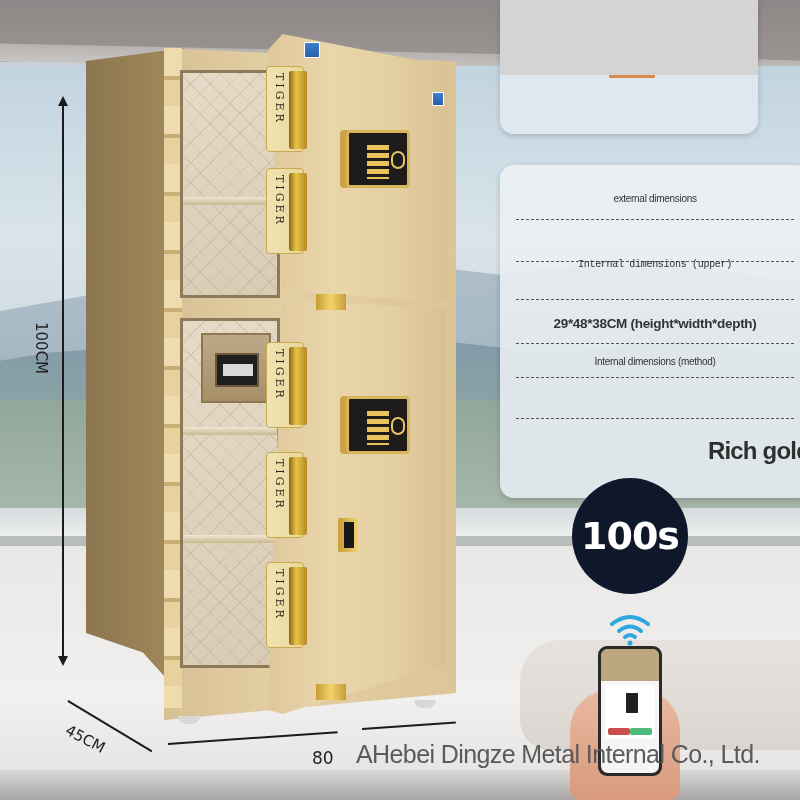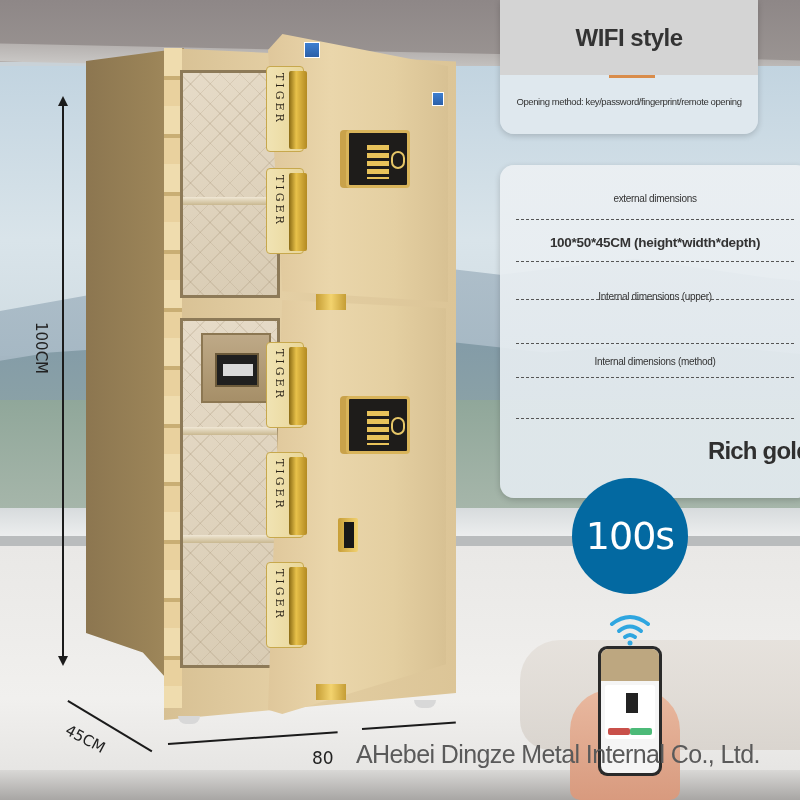--- a/index.html
+++ b/index.html
@@ -64,21 +64,21 @@
   .accent-bar { position: absolute; left: 109px; top: 75px; width: 46px; height: 3px; background: #d98c4a; }
   .wifi-desc { position: absolute; left: 0; right: 0; top: 96px; text-align: center; font-size: 9.5px; color: #333; letter-spacing: -0.4px; font-family: "Liberation Sans", sans-serif; }
 
   .card-dims { left: 500px; top: 165px; width: 310px; height: 333px; }
   .dims-row { position: absolute; left: 16px; right: 16px; text-align: center; color: #333; font-family: "Liberation Sans", sans-serif; }
   .dims-label { font-size: 10px; letter-spacing: -0.3px; }
   .dims-value { font-size: 13.5px; font-weight: bold; letter-spacing: -0.3px; }
   .dashed { position: absolute; left: 16px; right: 16px; border-top: 1px dashed #555; }
   .rich-gold { position: absolute; left: 0; right: 0; top: 272px; text-align: right; font-size: 24px; font-weight: bold; color: #2f2f2f; letter-spacing: -0.8px; }
 
-  .badge-100s { position: absolute; left: 572px; top: 478px; width: 116px; height: 116px; border-radius: 50%; background: #0369a1; color: #fff; font-family: "DejaVu Sans", sans-serif; font-weight: normal; font-size: 38px; display: flex; align-items: center; justify-content: center; letter-spacing: -1px; }
+  .badge-100s { position: absolute; left: 572px; top: 478px; width: 116px; height: 116px; border-radius: 50%; background: #0f172a; color: #fff; font-family: "DejaVu Sans", sans-serif; font-weight: bold; font-size: 38px; display: flex; align-items: center; justify-content: center; letter-spacing: -1px; }
 
   
   .wifi-icon { position: absolute; left: 608px; top: 612px; width: 44px; height: 34px; }
   .hand { position: absolute; left: 570px; top: 690px; width: 110px; height: 110px; background: linear-gradient(#e9b9a0, #d89a7e); border-radius: 40px 40px 10px 10px; }
   .phone { position: absolute; left: 598px; top: 646px; width: 64px; height: 130px; background: #2a2a2a; border-radius: 9px; padding: 3px; }
   .phone-screen { width: 100%; height: 100%; background: #f5f5f5; border-radius: 7px; overflow: hidden; position: relative; }
   .phone-header { height: 32px; background: #bda780; }
   .phone-card { position: absolute; left: 4px; right: 4px; top: 36px; height: 54px; background: #fff; border-radius: 3px; }
   .phone-safe { position: absolute; left: 21px; top: 8px; width: 12px; height: 20px; background: #222; }
   .phone-btn { position: absolute; bottom: 4px; width: 22px; height: 7px; border-radius: 2px; }
@@ -177,32 +177,30 @@
   </div>
   <div class="handle" style="left:338px; top:518px;"></div>
 
   <div class="hinge" style="left:316px; top:294px;"></div>
   <div class="hinge" style="left:316px; top:684px;"></div>
   <div class="foot" style="left:178px; top:716px;"></div>
   <div class="foot" style="left:414px; top:700px;"></div>
 </div>
 
 <div class="card card-wifi">
-  <div class="card-title wifi-title">WIFI style</div>
   <div class="accent-bar"></div>
-  <div class="wifi-desc">Opening method: key/password/fingerprint/remote opening</div>
 </div>
 
 <div class="card card-dims">
   <div class="dims-row dims-label" style="top:28px;">external dimensions</div>
   <div class="dashed" style="top:54px;"></div>
-  <div class="dims-row dims-value" style="top:70px;">100*50*45CM (height*width*depth)</div>
   <div class="dashed" style="top:96px;"></div>
-  <div class="dims-row dims-label" style="top:126px;">Internal dimensions (upper)</div>
+  <div class="dims-row dims-label" style="top:94px;font-family:Liberation Mono, monospace;">Internal dimensions (upper)</div>
   <div class="dashed" style="top:134px;"></div>
+  <div class="dims-row dims-value" style="top:151px;">29*48*38CM (height*width*depth)</div>
   <div class="dashed" style="top:178px;"></div>
   <div class="dims-row dims-label" style="top:191px;">Internal dimensions (method)</div>
   <div class="dashed" style="top:212px;"></div>
   <div class="dashed" style="top:253px;"></div>
   <div class="rich-gold">Rich gold</div>
 </div>
 
 <div class="badge-100s">100s</div>
 
 <svg class="wifi-icon" viewBox="0 0 44 34">

